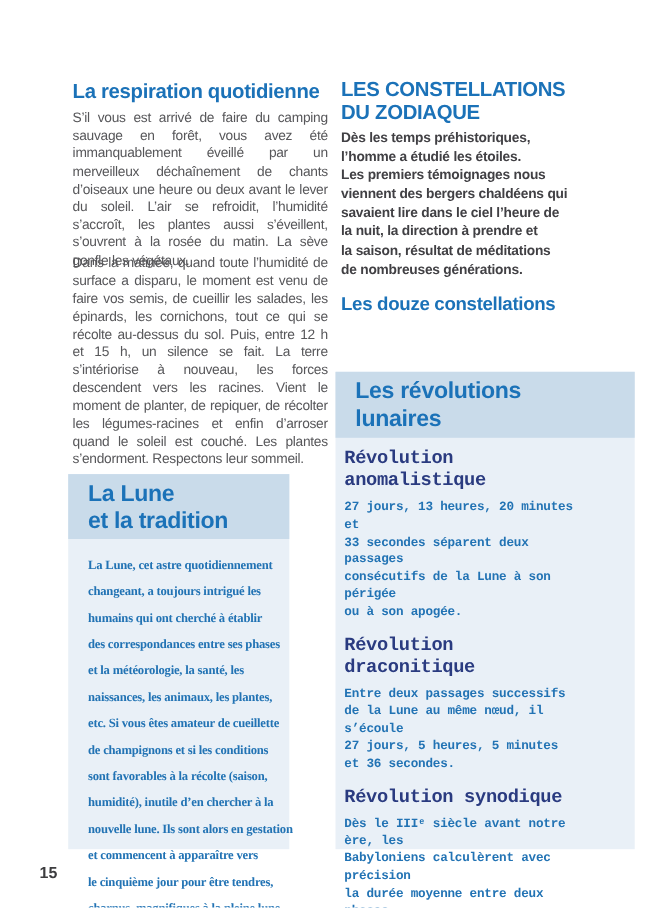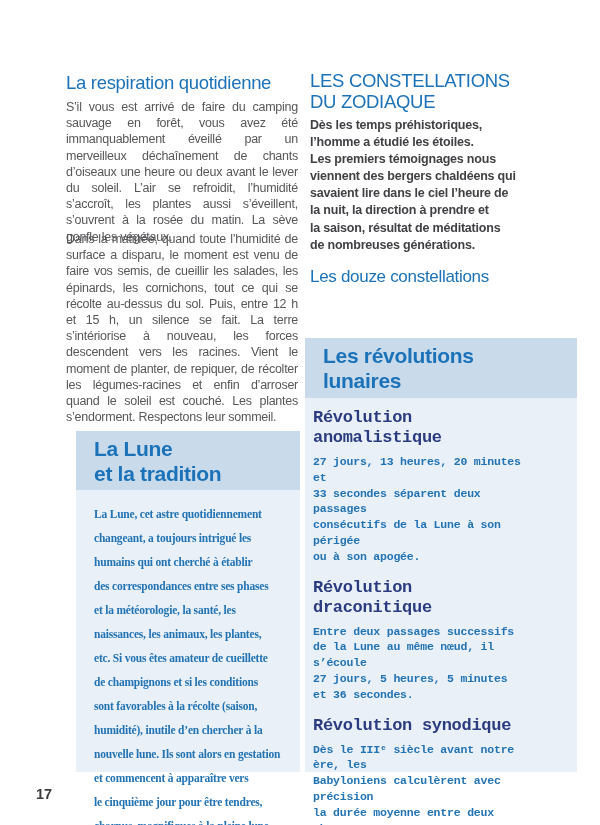--- a/index.html
+++ b/index.html
@@ -14,21 +14,21 @@
   }
   html,body{margin:0;padding:0;}
   body{
     width:600px;height:825px;position:relative;overflow:hidden;
     background:var(--page-bg);
     font-family:"Liberation Sans", sans-serif;
     -webkit-font-smoothing:antialiased;
   }
   .abs{position:absolute;}
   .h-section{
-    color:var(--heading-blue);font-weight:normal;font-size:18.5px;
+    color:var(--heading-blue);font-weight:bold;font-size:18.5px;
     letter-spacing:-0.3px;line-height:21px;white-space:pre-line;
   }
   .body-text{
     color:var(--body-gray);font-size:12.5px;line-height:16.2px;
     letter-spacing:-0.25px;text-align:justify;
   }
   .body-text.last-just{text-align-last:justify;}
   .intro-bold{
     color:var(--intro-dark);font-weight:bold;font-size:12.5px;
     line-height:17.1px;letter-spacing:-0.2px;white-space:pre-line;
@@ -61,21 +61,21 @@
 </style>
 </head>
 <body>
 
 <div class="abs h-section" style="left:66px;top:72px;width:240px;">La respiration quotidienne</div>
 
 <div class="abs body-text" style="left:66px;top:99px;width:232px;">S’il vous est arrivé de faire du camping sauvage en forêt, vous avez été immanquablement éveillé par un merveilleux déchaînement de chants d’oiseaux une heure ou deux avant le lever du soleil. L’air se refroidit, l’humidité s’accroît, les plantes aussi s’éveillent, s’ouvrent à la rosée du matin. La sève gonfle les végétaux.</div>
 
 <div class="abs body-text" style="left:66px;top:231px;width:232px;">Dans la matinée, quand toute l’humidité de surface a disparu, le moment est venu de faire vos semis, de cueillir les salades, les épinards, les cornichons, tout ce qui se récolte au-dessus du sol. Puis, entre 12 h et 15 h, un silence se fait. La terre s’intériorise à nouveau, les forces descendent vers les racines. Vient le moment de planter, de repiquer, de récolter les légumes-racines et enfin d’arroser quand le soleil est couché. Les plantes s’endorment. Respectons leur sommeil.</div>
 
-<div class="abs box" style="left:76px;top:431px;width:224px;height:341px;">
+<div class="abs box" style="left:62px;top:431px;width:201px;height:341px;">
   <div class="box-band" style="height:59px;">
     <div class="box-title">La Lune
 et la tradition</div>
   </div>
   <div class="abs box-body-text" style="left:18px;top:71px;width:212px;">La Lune, cet astre quotidiennement
 changeant, a toujours intrigué les
 humains qui ont cherché à établir
 des correspondances entre ses phases
 et la météorologie, la santé, les
 naissances, les animaux, les plantes,
@@ -129,13 +129,13 @@
 Babyloniens calculèrent avec précision
 la durée moyenne entre deux phases
 lunaires semblables. Ils obtinrent une
 durée de 29 jours, 12 heures et
 44 minutes et déterminèrent ainsi
 la lunaison, ou mois synodique,
 avec une erreur de 0,000053 jour !</p>
   </div>
 </div>
 
-<div class="abs page-num" style="left:36px;top:786px;">17</div>
+<div class="abs page-num" style="left:36px;top:786px;">15</div>
 
 </body></html>

